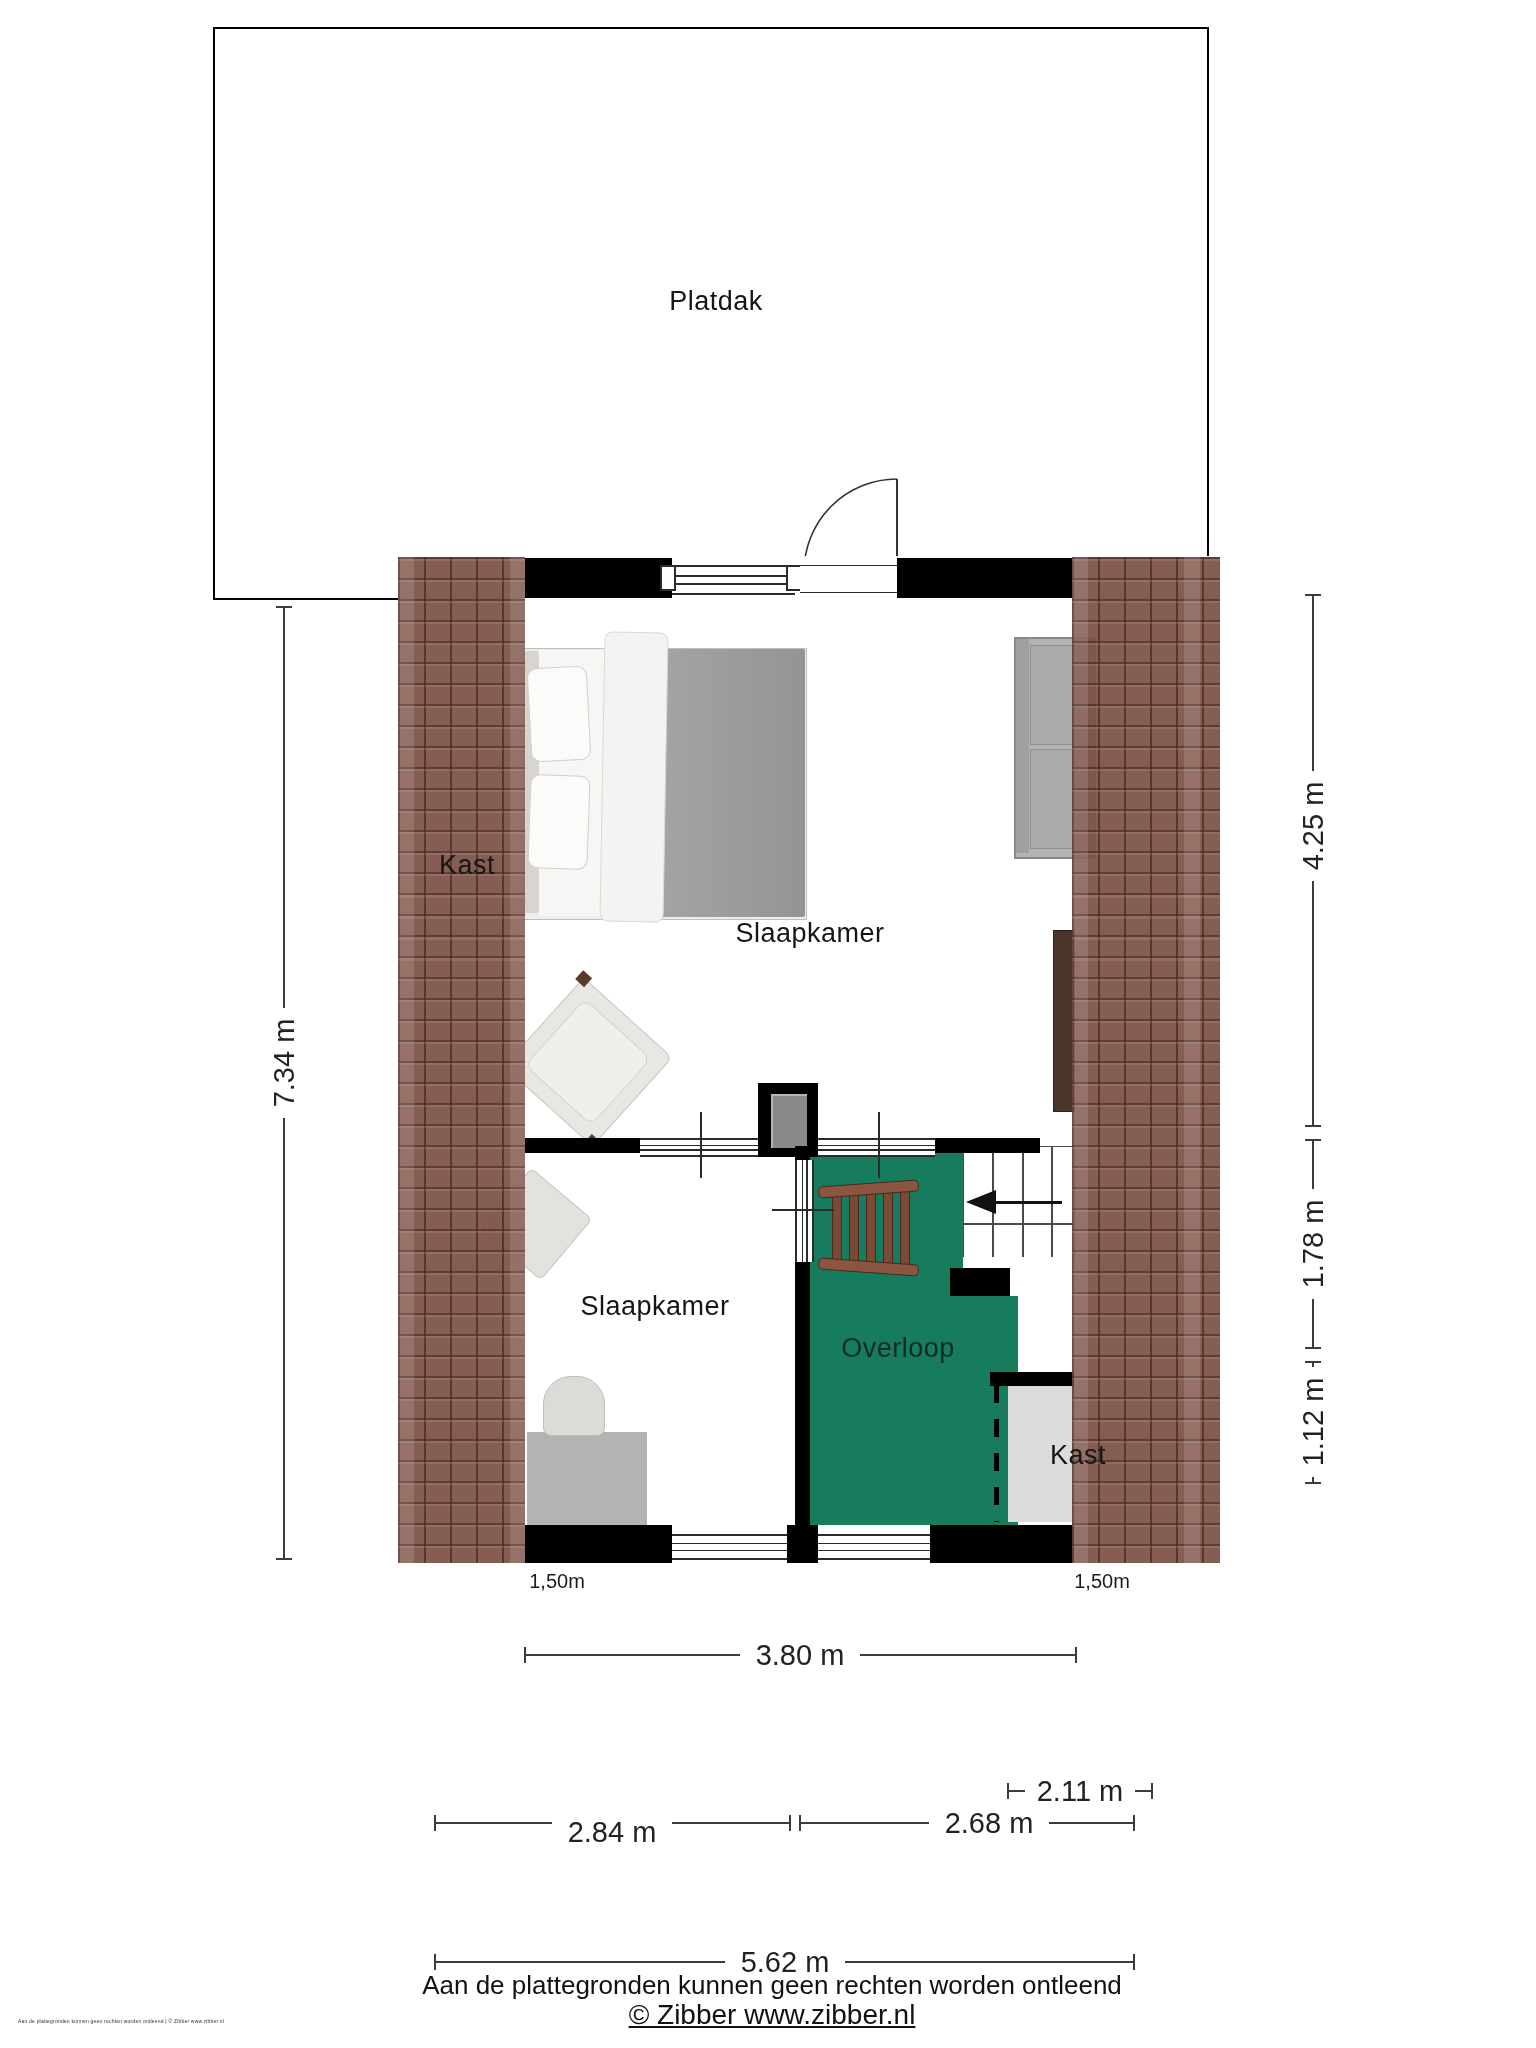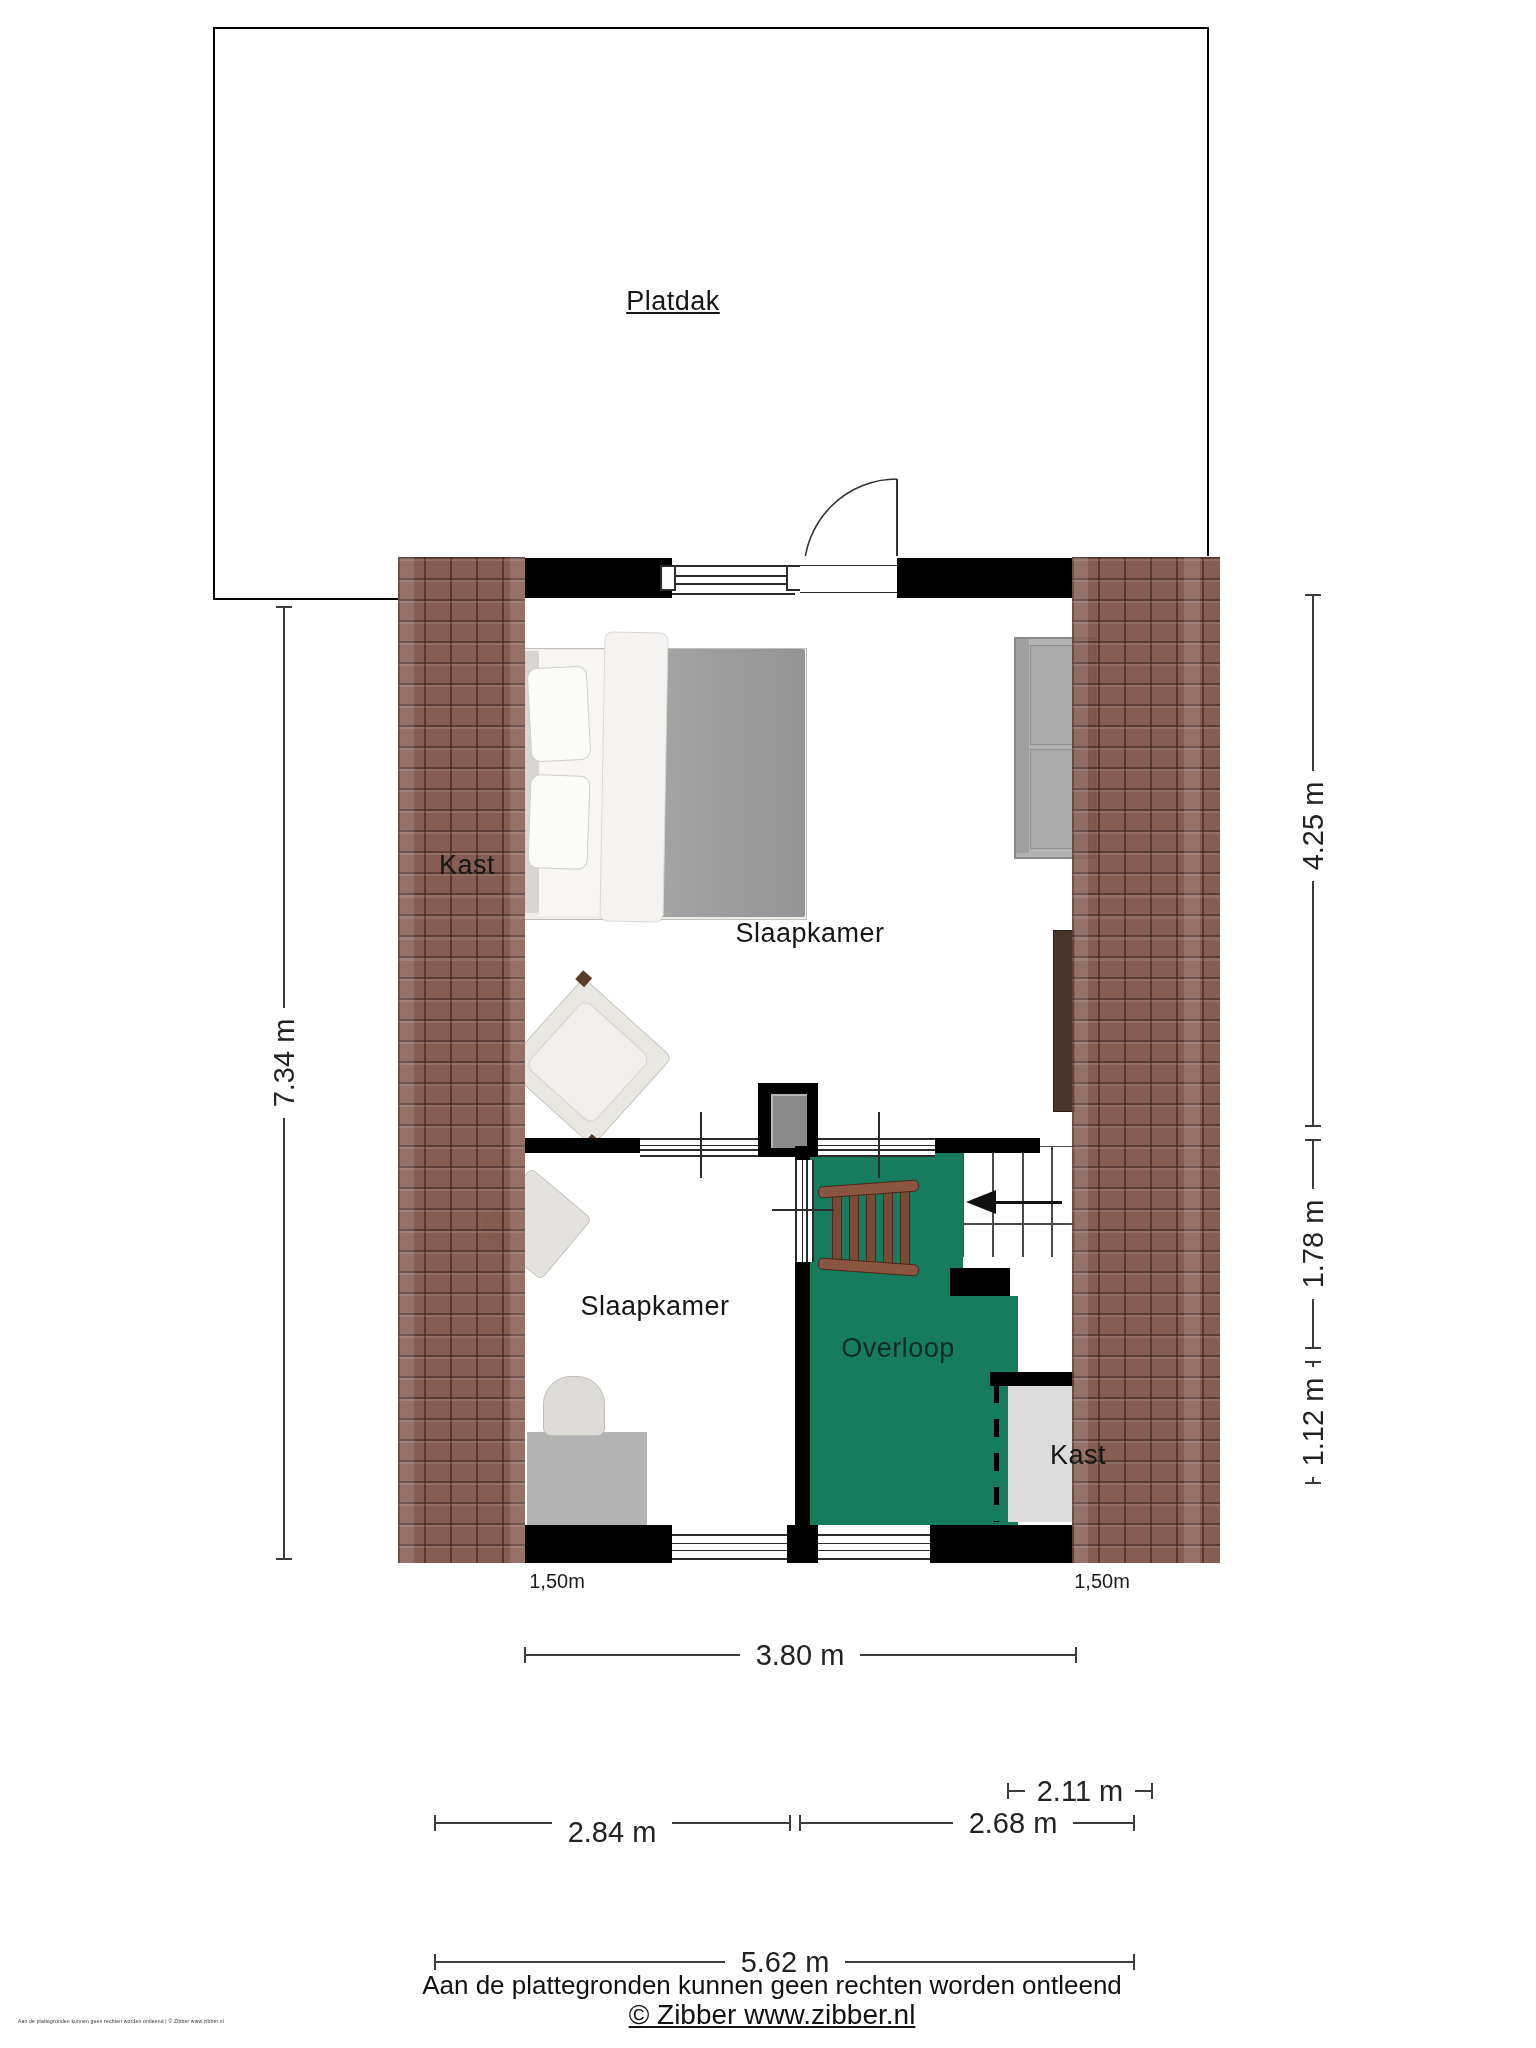--- a/index.html
+++ b/index.html
@@ -36,21 +36,21 @@
   .footer-line{position:absolute;left:0;right:0;text-align:center;color:#111;padding-left:8px;}
 </style>
 </head>
 <body>
 
 <div id="canvas">
 
   <div class="abs" style="left:213px;top:27px;width:992px;height:530px;border-top:2px solid #000;border-left:2px solid #000;border-right:2px solid #000;"></div>
   <div class="abs" style="left:213px;top:557px;width:2px;height:43px;background:#000;"></div>
   <div class="abs" style="left:213px;top:598px;width:185px;height:2px;background:#000;"></div>
-  <div class="roomlabel" style="left:578px;top:286px;width:190px;text-decoration:underline;">Platdak</div>
+  <div class="roomlabel" style="left:621px;top:286px;width:190px;">Platdak</div>
 
   <svg class="abs" style="left:790px;top:470px;" width="120" height="130" viewBox="0 0 120 130">
     <line x1="107" y1="9" x2="107" y2="102" stroke="#333" stroke-width="2"></line>
     <path d="M107,9 A93,93 0 0 0 14,102" fill="none" stroke="#333" stroke-width="1.6"></path>
   </svg>
 
   <div class="abs" style="left:398px;top:556px;width:822px;height:1007px;background:#fff;"></div>
 
   <div class="abs" style="left:808px;top:1146px;width:158px;height:379px;background:#177C5E;"></div>
   <div class="abs" style="left:966px;top:1296px;width:52px;height:229px;background:#177C5E;"></div>
@@ -179,21 +179,21 @@
   <div class="dimlabel" style="left:1025px;top:1775px;width:110px;height:32px;">2.11 m</div>
 
   <div class="dimline-h" style="left:435px;top:1822px;width:355px;"></div>
   <div class="tick-v" style="left:434px;top:1815px;"></div>
   <div class="tick-v" style="left:789px;top:1815px;"></div>
   <div class="dimlabel" style="left:552px;top:1807px;width:120px;height:32px;margin-top:9px;">2.84 m</div>
 
   <div class="dimline-h" style="left:800px;top:1822px;width:334px;"></div>
   <div class="tick-v" style="left:799px;top:1815px;"></div>
   <div class="tick-v" style="left:1133px;top:1815px;"></div>
-  <div class="dimlabel" style="left:953px;top:1807px;width:120px;height:32px;">2.68 m</div>
+  <div class="dimlabel" style="left:929px;top:1807px;width:120px;height:32px;">2.68 m</div>
 
   <div class="dimline-h" style="left:435px;top:1961px;width:699px;"></div>
   <div class="tick-v" style="left:434px;top:1954px;"></div>
   <div class="tick-v" style="left:1133px;top:1954px;"></div>
   <div class="dimlabel" style="left:725px;top:1946px;width:120px;height:32px;">5.62 m</div>
 
   <div class="footer-line" style="top:1970px;font-size:26px;">Aan de plattegronden kunnen geen rechten worden ontleend</div>
   <div class="footer-line" style="top:1999px;font-size:28px;text-decoration:underline;">© Zibber www.zibber.nl</div>
   <div class="abs" style="left:18px;top:2018px;font-size:5px;color:#333;letter-spacing:0.2px;">Aan de plattegronden kunnen geen rechten worden ontleend | © Zibber www.zibber.nl</div>
 

